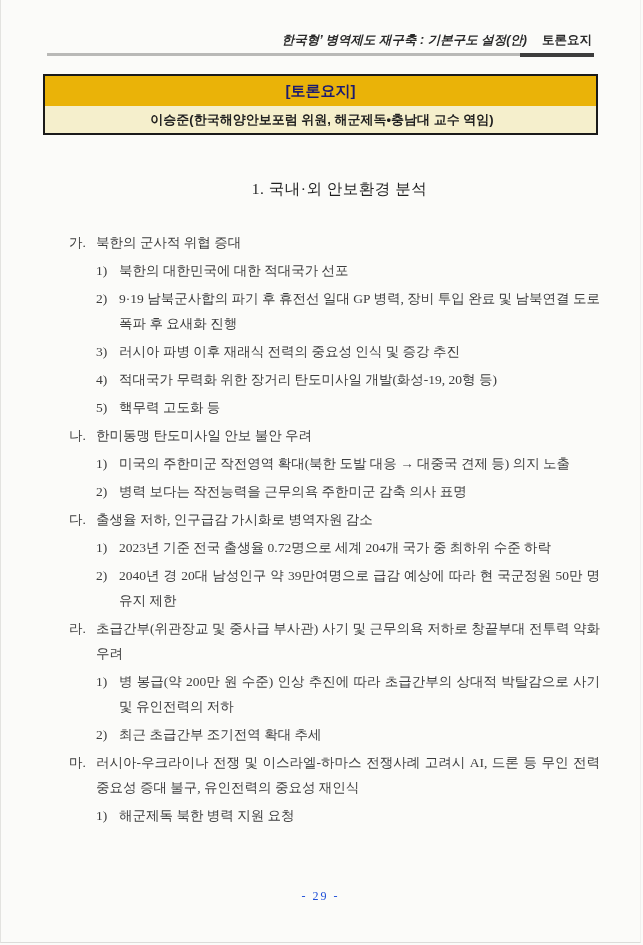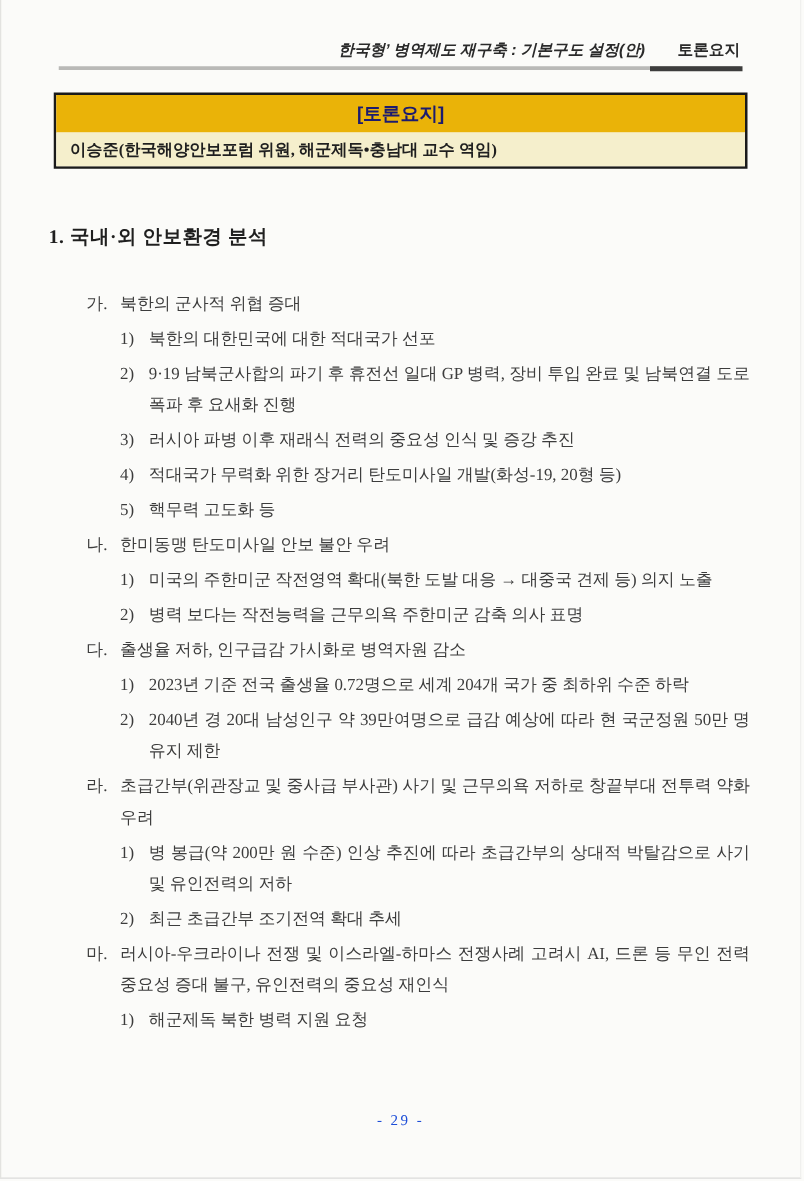--- a/index.html
+++ b/index.html
@@ -20,21 +20,21 @@
     position:relative;
   }
   
   .header{
     padding:32px 48px 0 46px;
   }
   .header-text{
     display:flex;
     justify-content:flex-end;
     align-items:baseline;
-    gap:26px;
+    gap:15px;
     font-family:"Liberation Sans","DejaVu Sans",sans-serif;
     font-size:12.5px;
     font-weight:bold;
     color:#2a2a2a;
     padding-bottom:4px;
   }
   .header-doc-title{font-style:italic;}
   .header-rule{
     height:3px;background:#b9b9b7;position:relative;
   }
@@ -62,34 +62,34 @@
     color:#f3eedd;
     text-align:center;
     font-weight:bold;
     font-size:16px;
     padding:8px 0 7px 0;
     letter-spacing:.3px;
     text-shadow:0 1px 1px rgba(0,0,0,.45);
   }
   .ib-author{
     background:#f5efcc;
-    text-align:left;
+    text-align:center;
     font-weight:bold;
     font-size:13px;
     color:#1f1f1f;
     padding:5px 8px 4px 11px;
-    font-family:Liberation Serif, serif;
   }
   
   .section-title{
     margin:44px 0 0 38px;
-    font-weight:bold;
+    font-weight:normal;
     font-size:15.5px;
     color:#1f1f1f;
     letter-spacing:.5px;
+    text-align:center;
   }
   
   .content{
     margin:30px 40px 0 68px;
     font-size:13.5px;
     line-height:25px;
     color:#3c3c3c;
   }
   .item{margin-bottom:3px;}
   .item-head{

